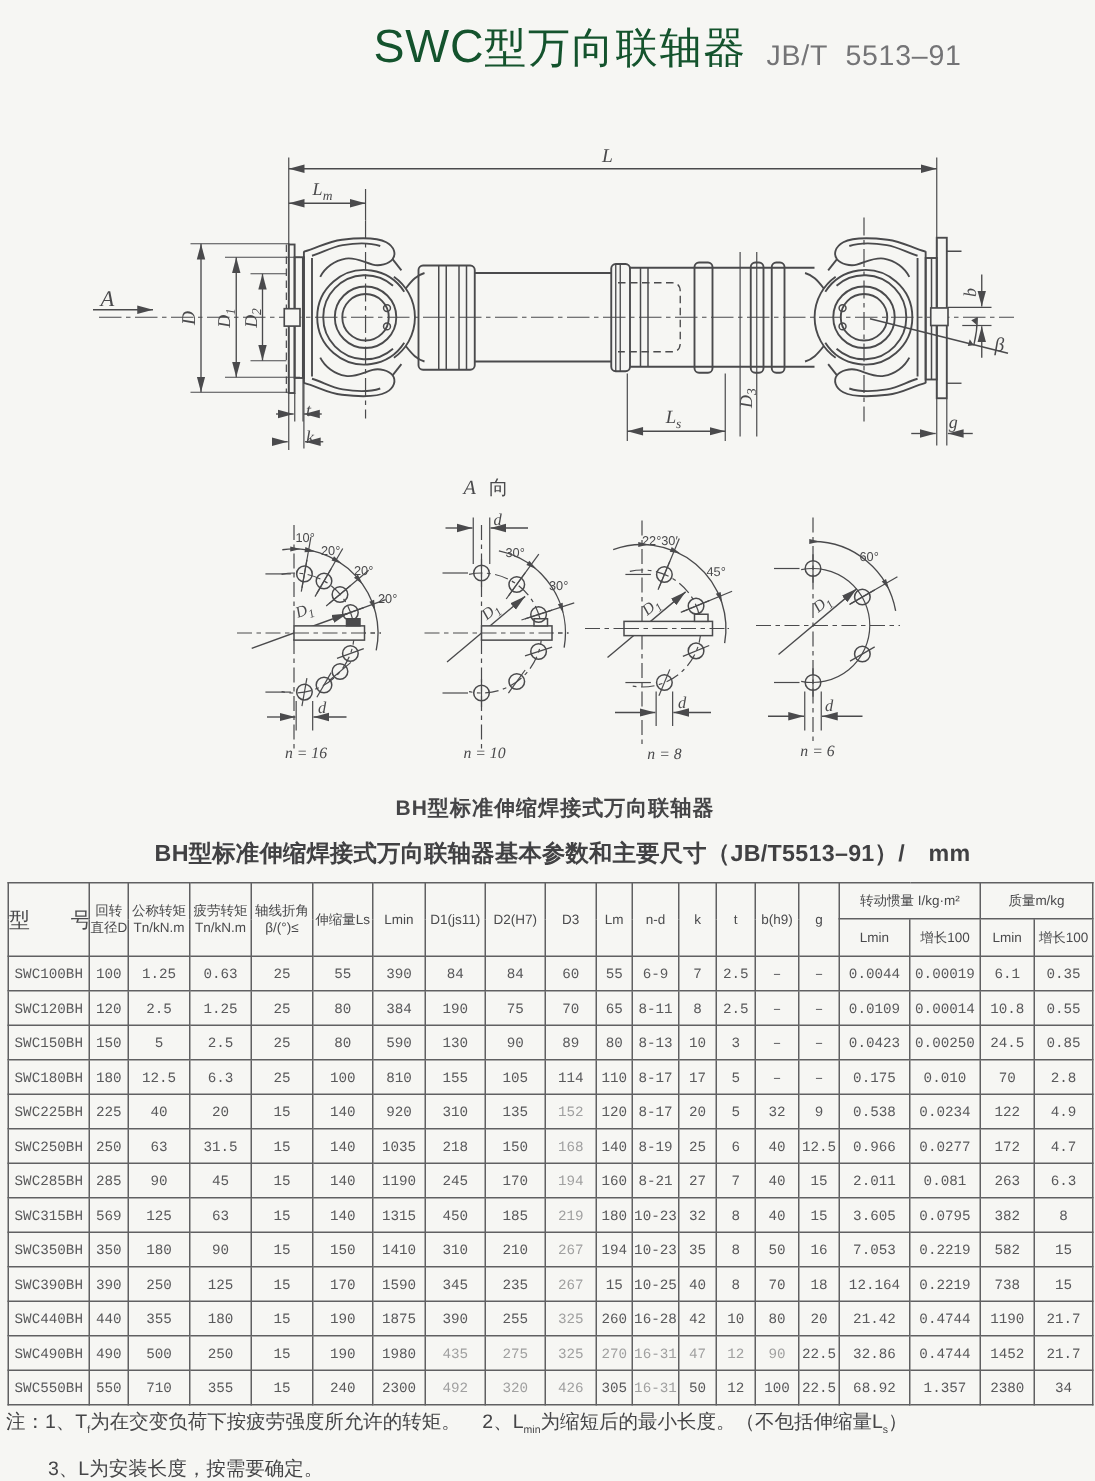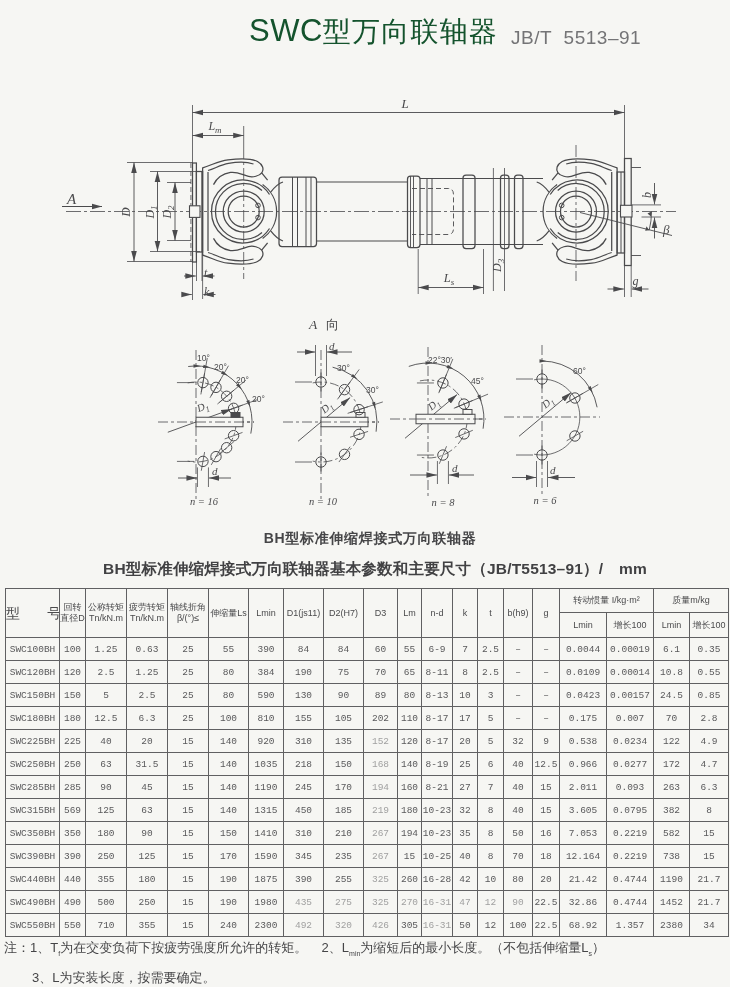--- a/index.html
+++ b/index.html
@@ -408,43 +408,43 @@
           <td>130</td>
           <td>90</td>
           <td>89</td>
           <td>80</td>
           <td>8-13</td>
           <td>10</td>
           <td>3</td>
           <td>–</td>
           <td>–</td>
           <td>0.0423</td>
-          <td>0.00157</td>
+          <td>0.00250</td>
           <td>24.5</td>
           <td>0.85</td>
         </tr>
 <tr>
           <td>SWC180BH</td>
           <td>180</td>
           <td>12.5</td>
           <td>6.3</td>
           <td>25</td>
           <td>100</td>
           <td>810</td>
           <td>155</td>
           <td>105</td>
-          <td>202</td>
+          <td>114</td>
           <td>110</td>
           <td>8-17</td>
           <td>17</td>
           <td>5</td>
           <td>–</td>
           <td>–</td>
           <td>0.175</td>
-          <td>0.007</td>
+          <td>0.010</td>
           <td>70</td>
           <td>2.8</td>
         </tr>
 <tr>
           <td>SWC225BH</td>
           <td>225</td>
           <td>40</td>
           <td>20</td>
           <td>15</td>
           <td>140</td>
@@ -496,21 +496,21 @@
           <td>245</td>
           <td>170</td>
           <td class="gr">194</td>
           <td>160</td>
           <td>8-21</td>
           <td>27</td>
           <td>7</td>
           <td>40</td>
           <td>15</td>
           <td>2.011</td>
-          <td>0.093</td>
+          <td>0.081</td>
           <td>263</td>
           <td>6.3</td>
         </tr>
 <tr>
           <td>SWC315BH</td>
           <td>569</td>
           <td>125</td>
           <td>63</td>
           <td>15</td>
           <td>140</td>

